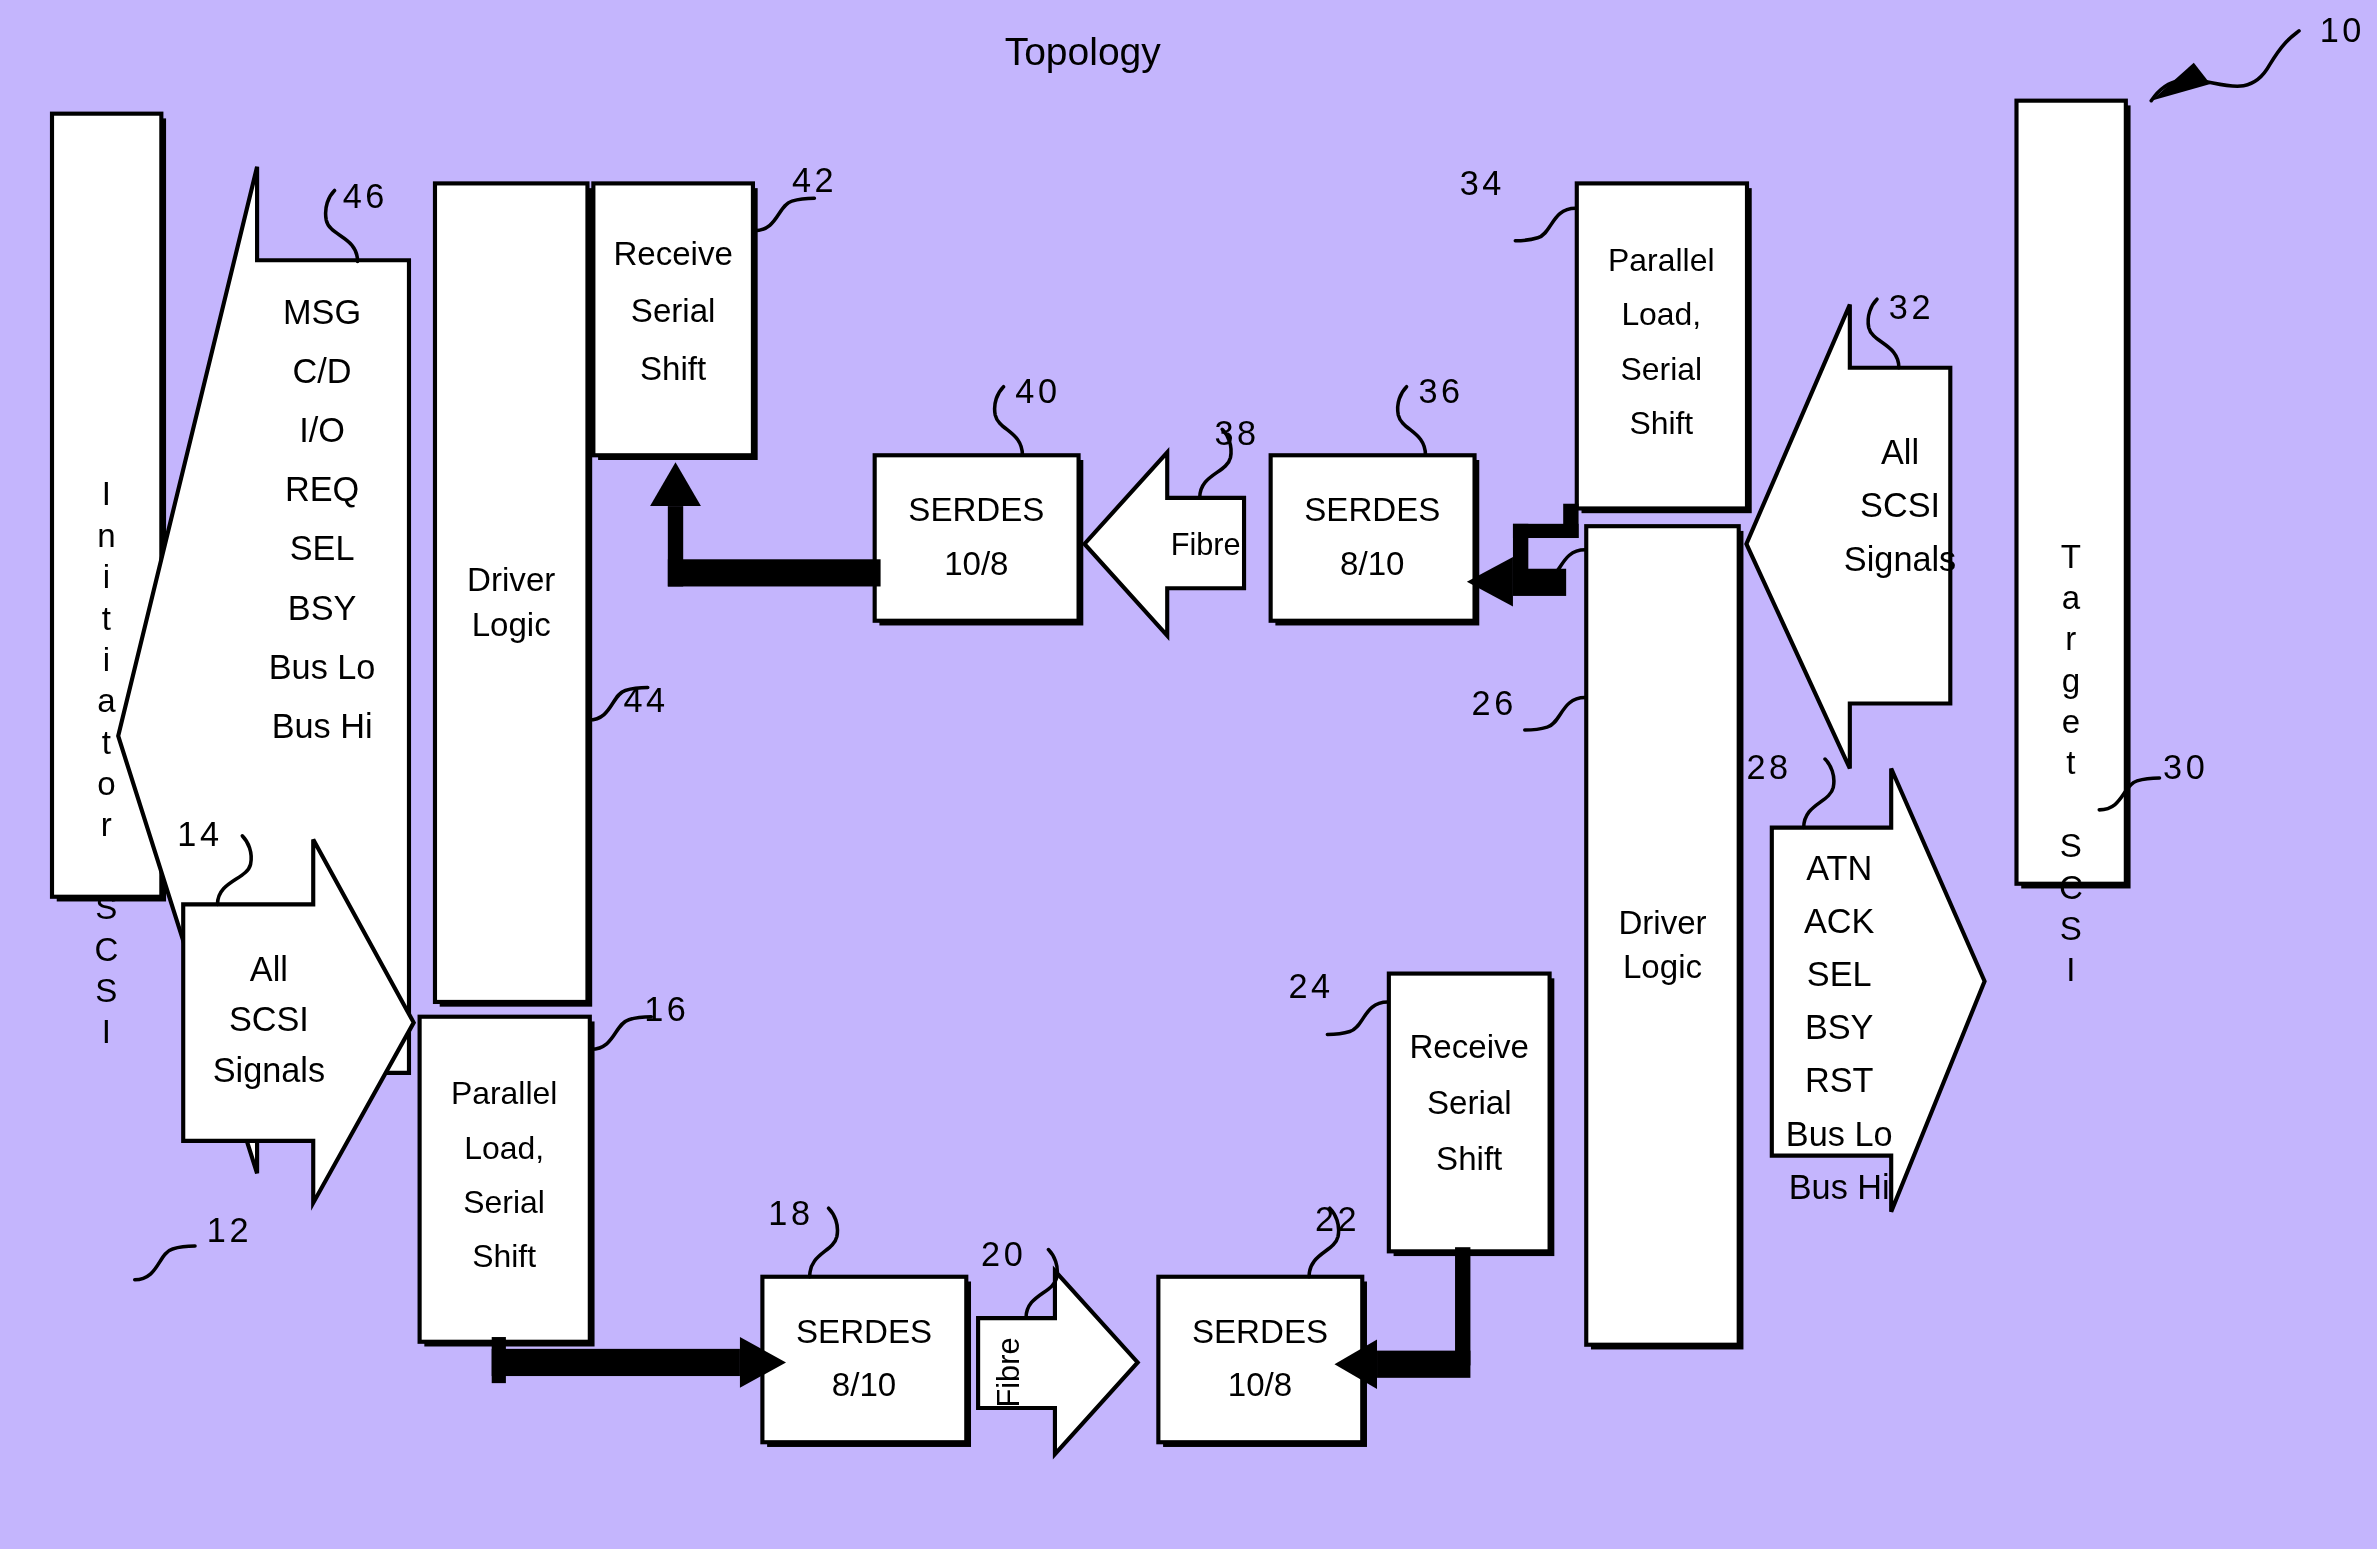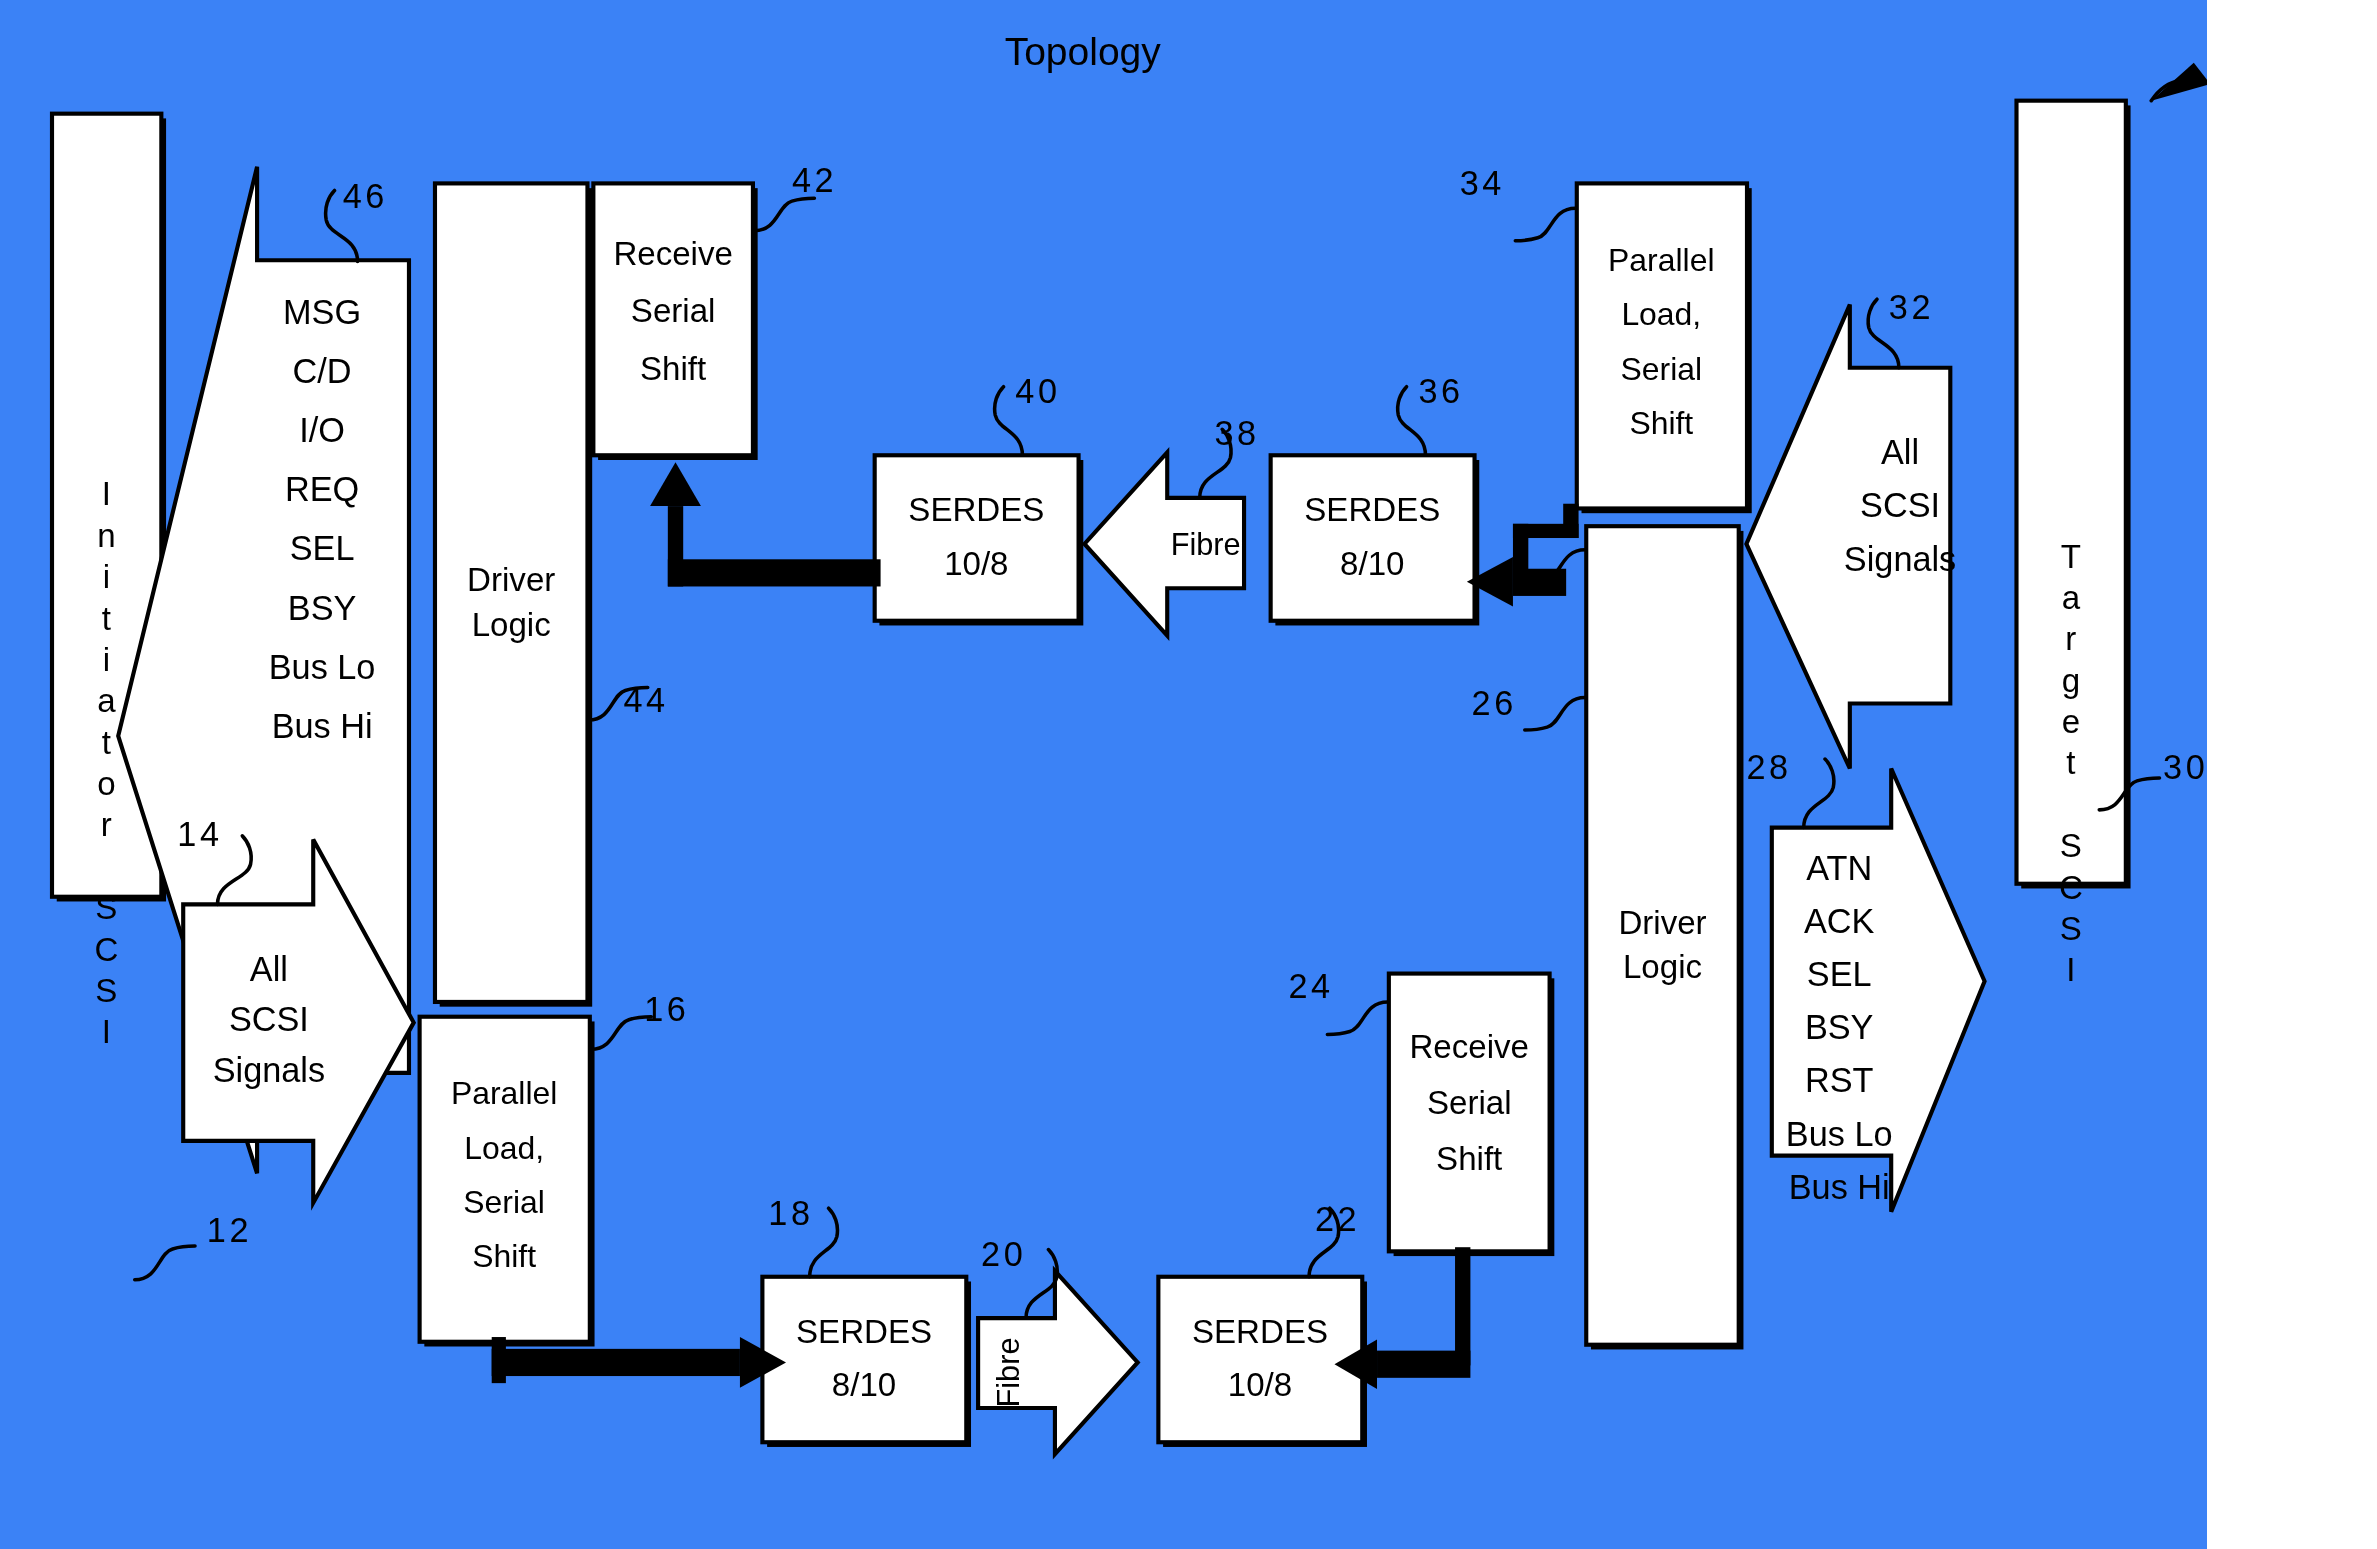--- a/index.html
+++ b/index.html
@@ -5,23 +5,23 @@
   html, body {
     margin: 0;
     padding: 0;
     background: #ffffff;
   }
   body {
     font-family: "Liberation Sans", sans-serif;
   }
   #figure-root {
     position: relative;
-    width: 2207px;
+    width: 2377px;
     height: 1550px;
-    background: #3b82f6;
+    background: #c4b5fd;
     overflow: hidden;
   }
   svg#figure-svg {
     position: absolute;
     top: 0;
     left: 0;
     width: 2377px;
     height: 1550px;
     display: block;
   }

